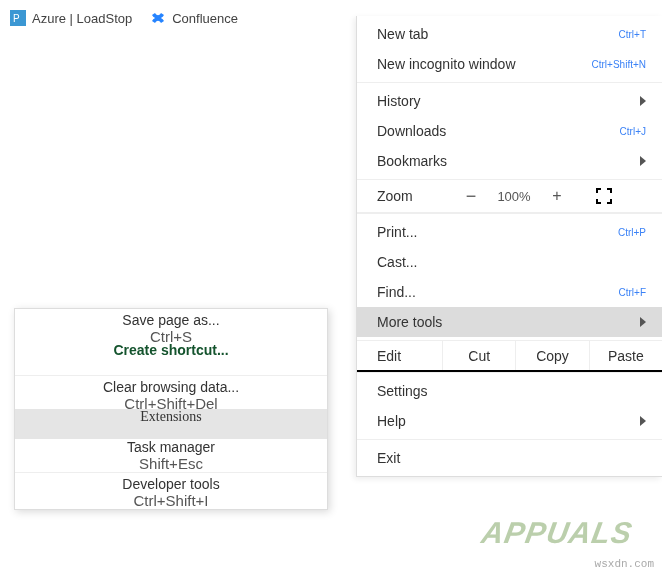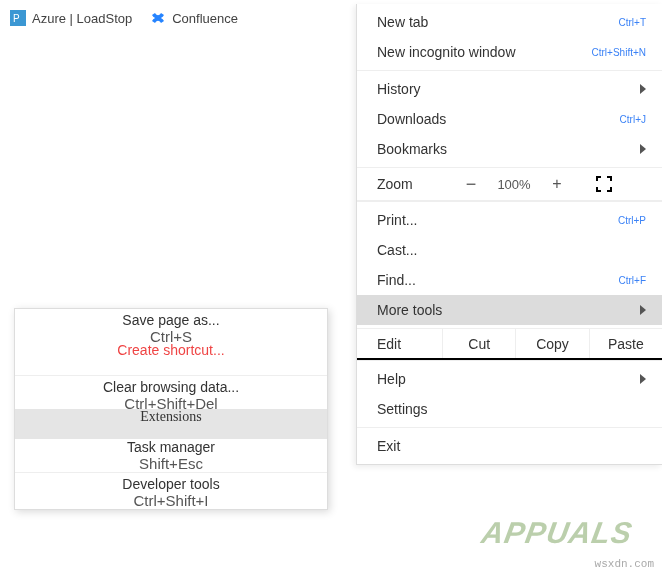--- a/index.html
+++ b/index.html
@@ -34,21 +34,21 @@
     color: #424242;
     cursor: pointer;
   }
   .bm-icon {
     width: 16px;
     height: 16px;
     display: inline-block;
   }
   .main-menu {
     position: absolute;
-    top: 4px;
+    top: 16px;
     right: 0;
     width: 306px;
     background: #fff;
     border-left: 1px solid #ddd;
     border-bottom: 1px solid #ddd;
     box-shadow: -2px 2px 6px rgba(0,0,0,.08);
   }
   .menu-section {
     border-top: 1px solid #eee;
     padding: 3px 0;
@@ -136,21 +136,21 @@
     box-shadow: 2px 2px 8px rgba(0,0,0,.15);
     padding: 3px 0;
   }
   .sub-item {
     display:flex; align-items:center; justify-content:space-between;
     height: 30px;
     padding: 0 18px;
     cursor: default;
     flex-direction: column;
   }
-  .sub-item.disabled { color: #ef4444; }
+  .sub-item.disabled { color: #14532d; font-weight: bold; }
   .sub-item.highlight { background: #e5e5e5; font-family: Liberation Serif, serif; }
   .sub-sep { height:1px; background:#eee; margin:3px 0; }
   .sub-short { color:#555; font-size:15px; }
   .watermark {
     position: absolute;
     bottom: 22px;
     right: 30px;
     font-size: 30px;
     font-weight: 800;
     font-style: italic;
@@ -248,25 +248,25 @@
     </div>
   </div>
   <div class="edit-row">
     <span class="edit-label">Edit</span>
     <span class="edit-btn">Cut</span>
     <span class="edit-btn">Copy</span>
     <span class="edit-btn">Paste</span>
   </div>
   <div class="menu-section">
     <div class="menu-item hoverable">
+      <span class="mi-label">Settings</span>
+    </div>
+    <div class="menu-item hoverable">
       <span class="mi-label">Help</span>
       <span class="mi-arrow"></span>
-    </div>
-    <div class="menu-item hoverable">
-      <span class="mi-label">Settings</span>
     </div>
   </div>
   <div class="menu-section">
     <div class="menu-item hoverable">
       <span class="mi-label">Exit</span>
     </div>
   </div>
 </div>
 
 <div class="submenu">

